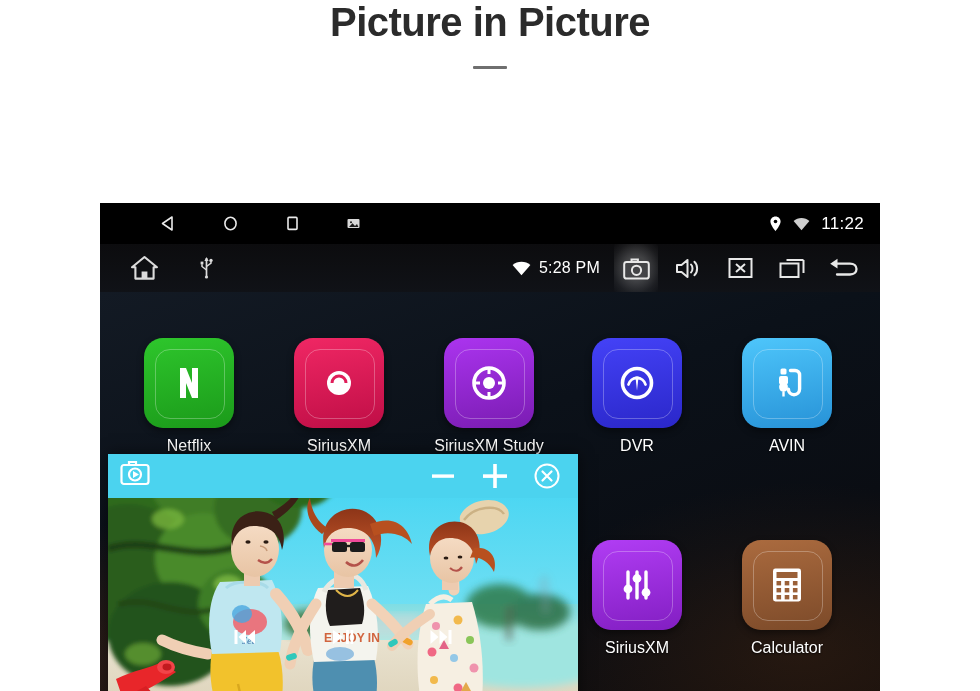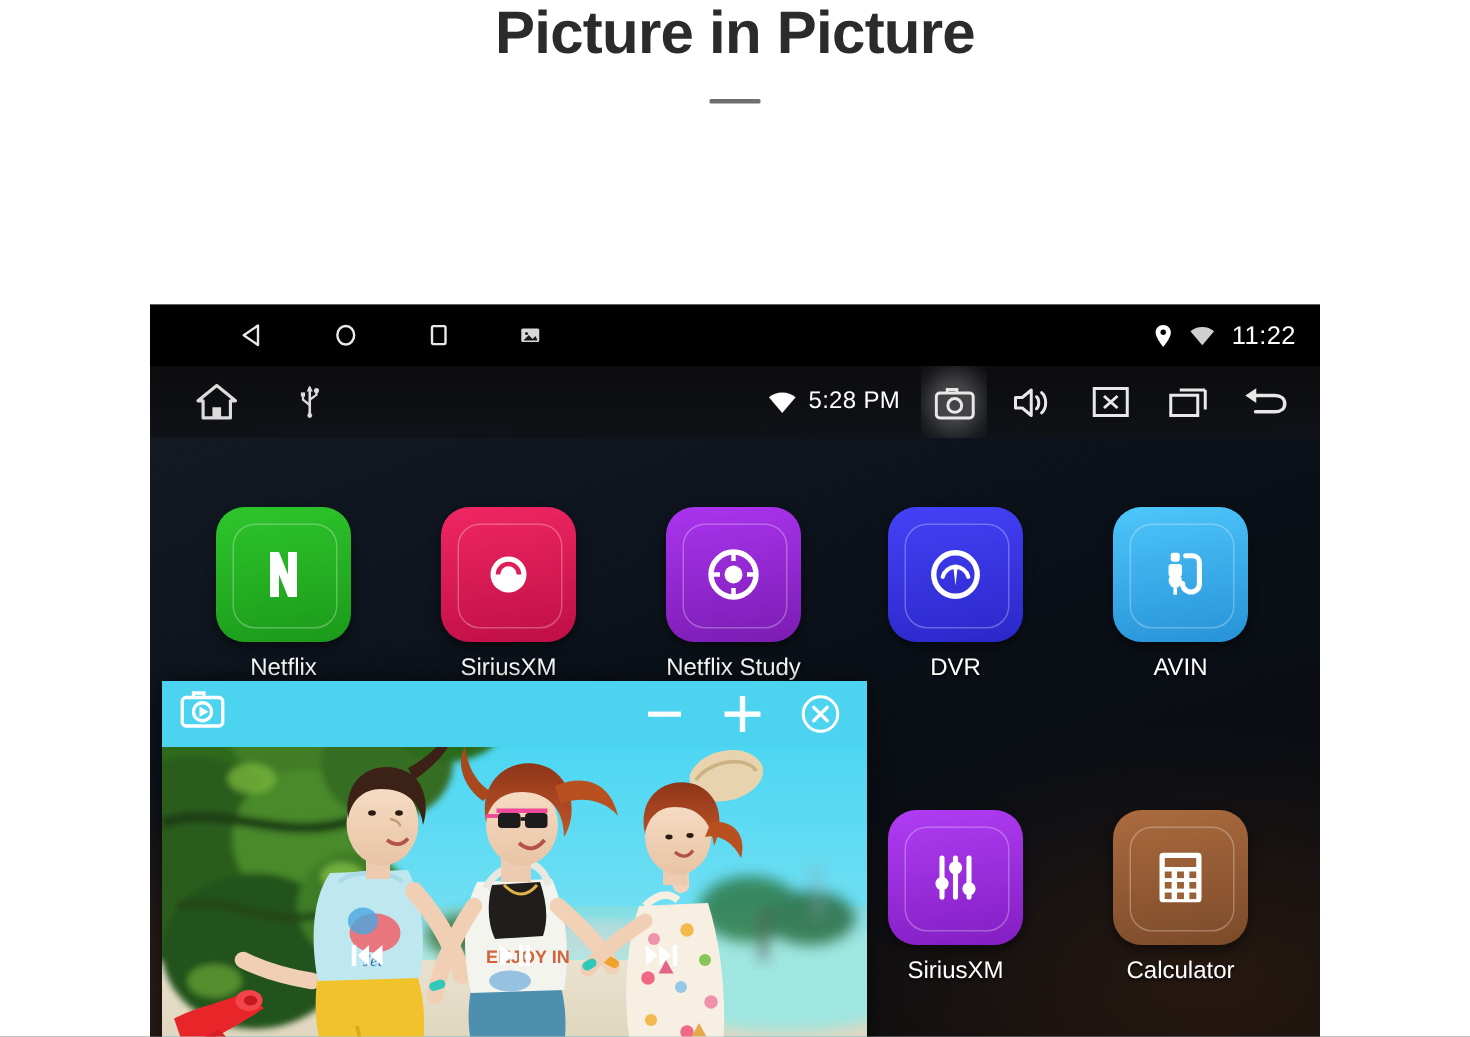--- a/index.html
+++ b/index.html
@@ -272,21 +272,21 @@
       </div>
 
       <div class="app" style="left:324px; top:46px;">
         <div class="app-icon" style="background:linear-gradient(170deg,#ab34ef 0%,#7a1cb2 100%);">
           <svg class="ic" width="44" height="44" viewBox="0 0 44 44">
               <circle cx="22" cy="22" r="15" fill="none" stroke="#ffffff" stroke-width="3.6"></circle>
               <circle cx="22" cy="22" r="6" fill="#ffffff"></circle>
               <path d="M22 7v6M7 22h6M37 22h-6M22 37v-6" stroke="#ffffff" stroke-width="3"></path>
             </svg>
         </div>
-        <div class="app-label">Netflix Study</div>
+        <div class="app-label">SiriusXM Study</div>
       </div>
 
       <div class="app" style="left:622px; top:46px;">
         <div class="app-icon" style="background:linear-gradient(170deg,#4ec6fb 0%,#2792d7 100%);">
           <svg class="ic" width="46" height="46" viewBox="0 0 46 46">
               <rect x="16.5" y="8.5" width="6" height="6" rx="1.6" fill="#ffffff"></rect>
               <rect x="15" y="16" width="9" height="8.5" rx="2" fill="#ffffff"></rect>
               <ellipse cx="19.5" cy="27" rx="4.4" ry="5" fill="#ffffff"></ellipse>
               <path d="M19.5 32v4.5" stroke="#ffffff" stroke-width="2.4"></path>
               <path d="M26.5 10.5h4.5c2.6 0 4.6 2 4.6 4.6v14c0 3.2-2.5 5.6-5.6 5.6s-5.6-2.4-5.6-5.6" fill="none" stroke="#ffffff" stroke-width="3.4" stroke-linecap="round"></path>

